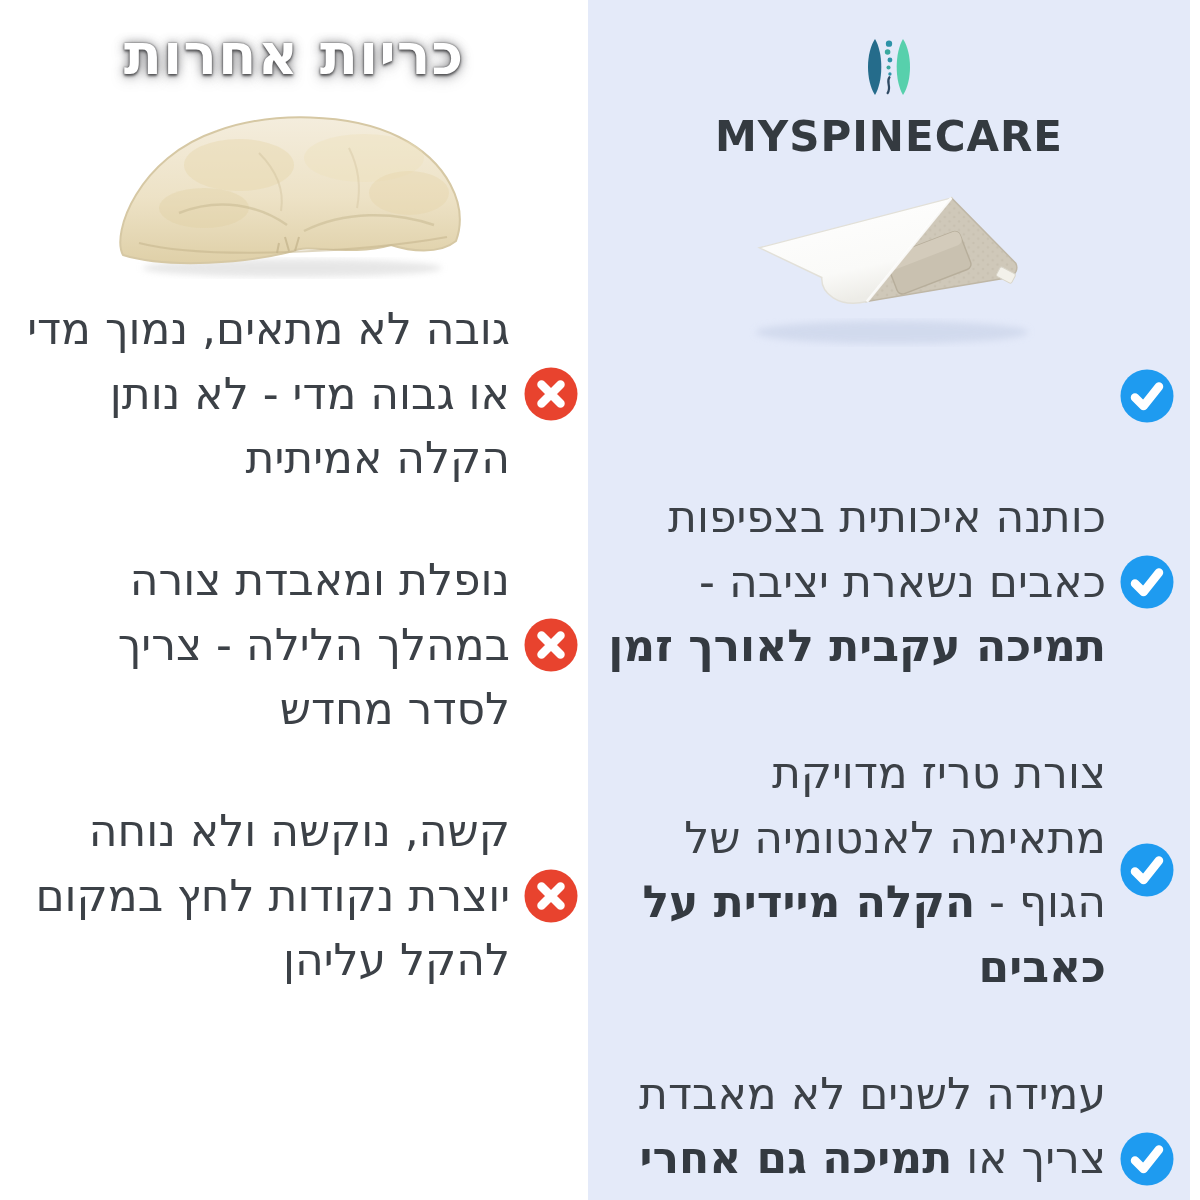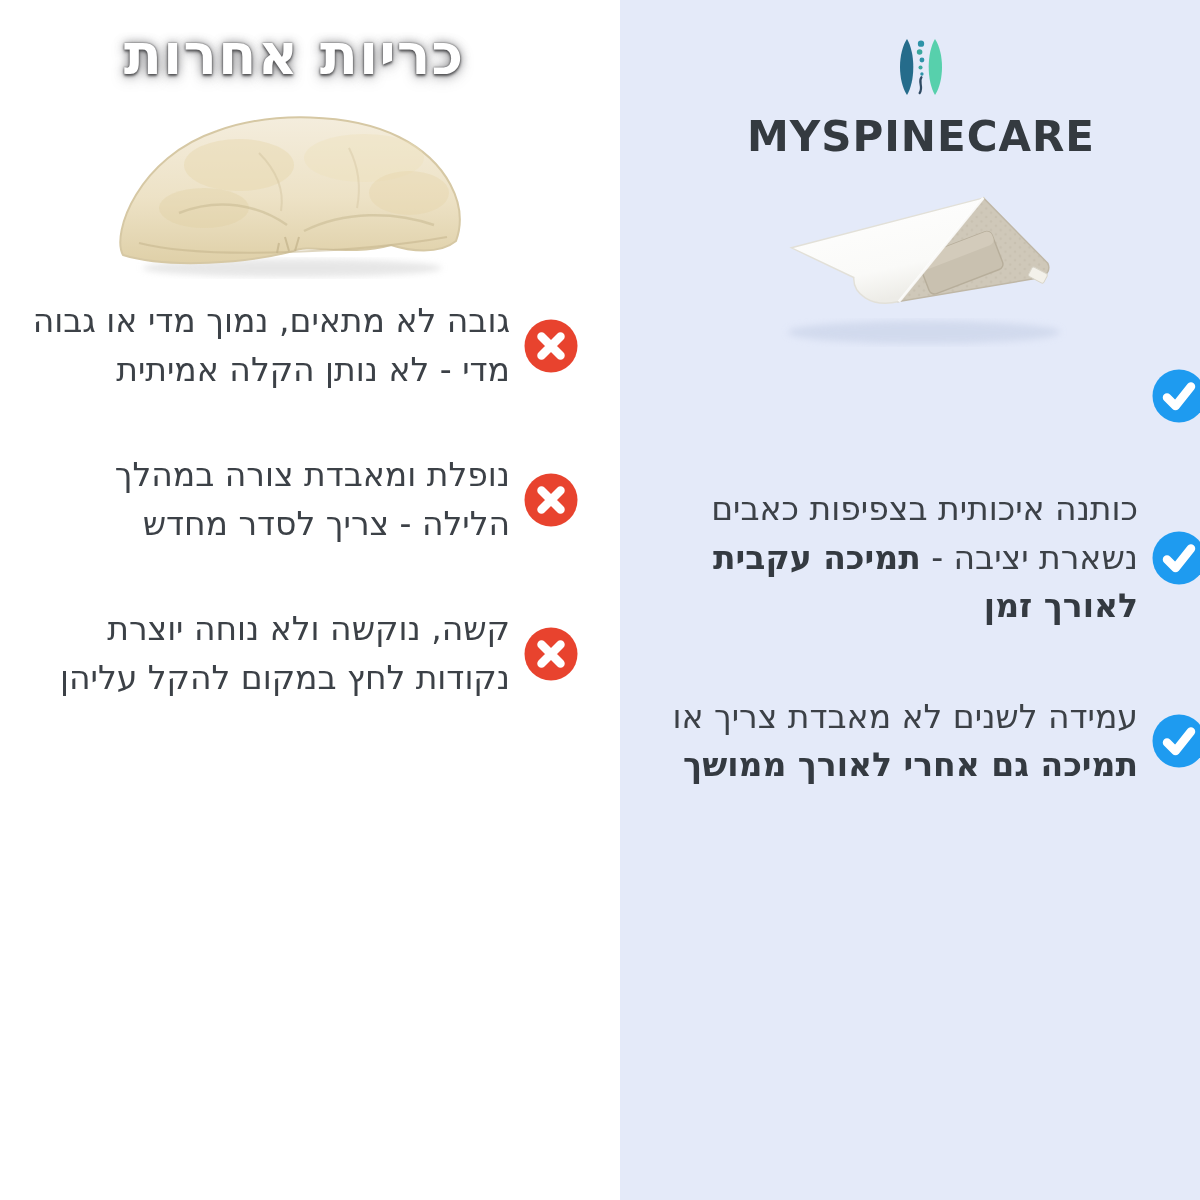--- a/index.html
+++ b/index.html
@@ -1,38 +1,38 @@
 <!DOCTYPE html>
 <html lang="he"><head>
 <meta charset="utf-8">
 <style>
   * { margin:0; padding:0; box-sizing:border-box; }
   html,body { width:1200px; height:1200px; }
   body { font-family:"DejaVu Sans","Liberation Sans",sans-serif; overflow:hidden; }
 
-  .canvas { width:1056px; height:1200px; display:flex;gap:32px; }
+  .canvas { width:1056px; height:1200px; display:flex; }
 
   
   .left-panel { width:588px; height:1200px; background:#ffffff; }
   .left-title {
     margin-top:22px; text-align:center;
     font-size:56px; font-weight:700; color:#ffffff; letter-spacing:1px;
     text-shadow: 0 2px 3px rgba(72,72,74,.9), 0 0 10px rgba(90,90,94,.65),
                  0 0 2px rgba(60,60,62,.95), 0 4px 14px rgba(120,120,124,.45);
   }
   .old-pillow { display:block; margin:6px auto 0 auto; width:372px; height:190px; }
 
   .bullets { direction:rtl; }
   .left-panel .bullets { margin-top:14px; padding:0 10px 0 26px; }
   .bullet { display:flex; align-items:center; gap:14px; }
   .left-panel .bullet { margin-bottom:57px; }
   .badge { flex:0 0 54px; width:54px; height:54px; }
   .badge svg { display:block; width:54px; height:54px; }
   .bullet-text {
-    width:500px; font-size:33px; line-height:1.47; color:#3c4147;
+    width:500px; font-size:44px; line-height:1.47; color:#3c4147;
     text-align:right; direction:rtl;
   }
   .bullet-text strong { font-weight:700; color:#343a41; }
 
   
   .right-panel { width:612px; height:1200px; background:#e4eaf9; }
   .brand-row { direction:ltr; display:flex; align-items:center; justify-content:center; gap:14px; margin-top:36px;flex-direction:column; }
   .brand-logo { width:56px; height:62px; }
   .brand-name { font-size:42px; font-weight:800; letter-spacing:1px; color:#343a40; }
   .wedge-pillow { display:block; margin:10px auto 0 auto; width:330px; height:192px; }
@@ -164,17 +164,26 @@
         </span>
         <p class="bullet-text"><span>כותנה איכותית בצפיפות כאבים נשארת יציבה - </span><strong>תמיכה עקבית לאורך זמן</strong><span></span></p>
       </div>
       <div class="bullet">
         <span class="badge">
           <svg viewBox="0 0 54 54">
               <circle cx="27" cy="27" r="26.5" fill="#1E9BF0"></circle>
               <path d="M15 28.5 L23.5 37 L39 17.5" fill="none" stroke="#fff" stroke-width="8.5" stroke-linecap="round" stroke-linejoin="round"></path>
             </svg>
         </span>
+        <p class="bullet-text"><span>צורת טריז מדויקת מתאימה לאנטומיה של הגוף - </span><strong>הקלה מיידית על כאבים</strong><span></span></p>
+      </div>
+      <div class="bullet">
+        <span class="badge">
+          <svg viewBox="0 0 54 54">
+              <circle cx="27" cy="27" r="26.5" fill="#1E9BF0"></circle>
+              <path d="M15 28.5 L23.5 37 L39 17.5" fill="none" stroke="#fff" stroke-width="8.5" stroke-linecap="round" stroke-linejoin="round"></path>
+            </svg>
+        </span>
         <p class="bullet-text"><span>עמידה לשנים לא מאבדת צריך או </span><strong>תמיכה גם אחרי לאורך ממושך</strong><span></span></p>
       </div>
     </div>
   </section>
 </div>
 
 </body></html>

